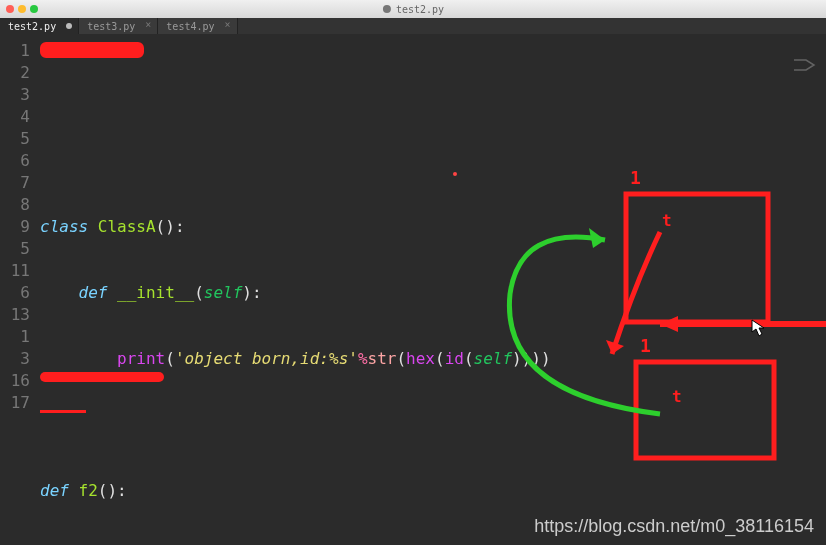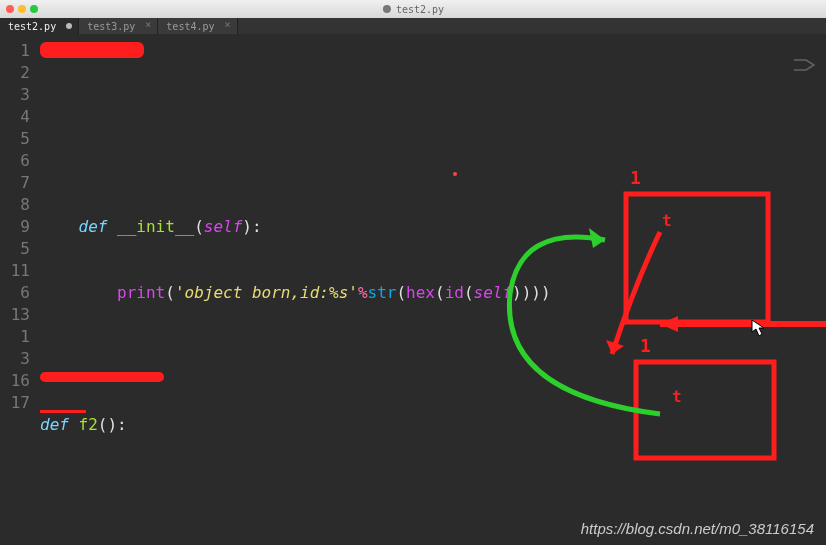--- a/index.html
+++ b/index.html
@@ -20,28 +20,28 @@
   .tab .x{position:absolute;right:6px;top:1px;color:#777;font-size:10px;}
   
   .editor{position:relative;height:calc(545px - 18px - 16px);background:#2b2b2b;}
   .gutter{position:absolute;left:0;top:0;width:36px;text-align:right;color:#777;font-size:16px;line-height:22px;padding-top:6px;user-select:none;}
   .gutter div{padding-right:6px;}
   .code{position:absolute;left:40px;right:0;top:0;padding-top:6px;font-size:16px;line-height:22px;white-space:pre;color:#e0e0e0;}
   .code .row{height:22px;}
   .kw2{color:#7ad3ff;font-style:italic;}
   .cls{color:#a6e22e;}
   .fn{color:#a6e22e;}
-  .self{color:#d946ef;font-style:italic;}
+  .self{color:#22c55e;font-style:italic;}
   .str{color:#e6db74;font-style:italic;}
   .pct{color:#ff6ea6;}
   .call{color:#d946ef;}
-  .builtin{color:#0ea5e9;}
+  .builtin{color:#fca5a5;}
   
   .overlay{position:absolute;inset:0;pointer-events:none;}
-  .watermark{position:absolute;right:12px;bottom:8px;color:#ccc;font-size:15px;font-family:Arial,sans-serif;font-style:italic;}
+  .watermark{position:absolute;right:12px;bottom:8px;color:#ccc;font-size:18px;font-family:Arial,sans-serif;}
   .minimap-icon{position:absolute;right:10px;top:24px;opacity:.6;}
   
   .redact{position:absolute;background:#ff1e1e;border-radius:6px;}
   .underline{position:absolute;background:#ff1e1e;height:3px;}
 </style>
 </head>
 <body>
 
 <div class="titlebar">
   <div class="traffic">
@@ -89,20 +89,21 @@
     <div>13</div>
     <div>1</div>
     <div>3</div>
     <div>16</div>
     <div>17</div>
   </div>
 
   <div class="code">
     <div class="row"></div>
     <div class="row"></div>
+    <div class="row"><span class="kw2">class</span> <span class="cls">ClassA</span><span>():</span></div>
     <div class="row">    <span class="kw2">def</span> <span class="fn">__init__</span><span>(</span><span class="self">self</span><span>):</span></div>
     <div class="row">        <span class="call">print</span><span>(</span><span class="str">'object born,id:%s'</span><span class="pct">%</span><span class="builtin">str</span>(<span class="call">hex</span>(<span class="call">id</span>(<span class="self">self</span><span>))))</span></div>
     <div class="row"></div>
     <div class="row"><span class="kw2">def</span> <span class="fn">f2</span><span>():</span></div>
     
     
     
     
     
     

